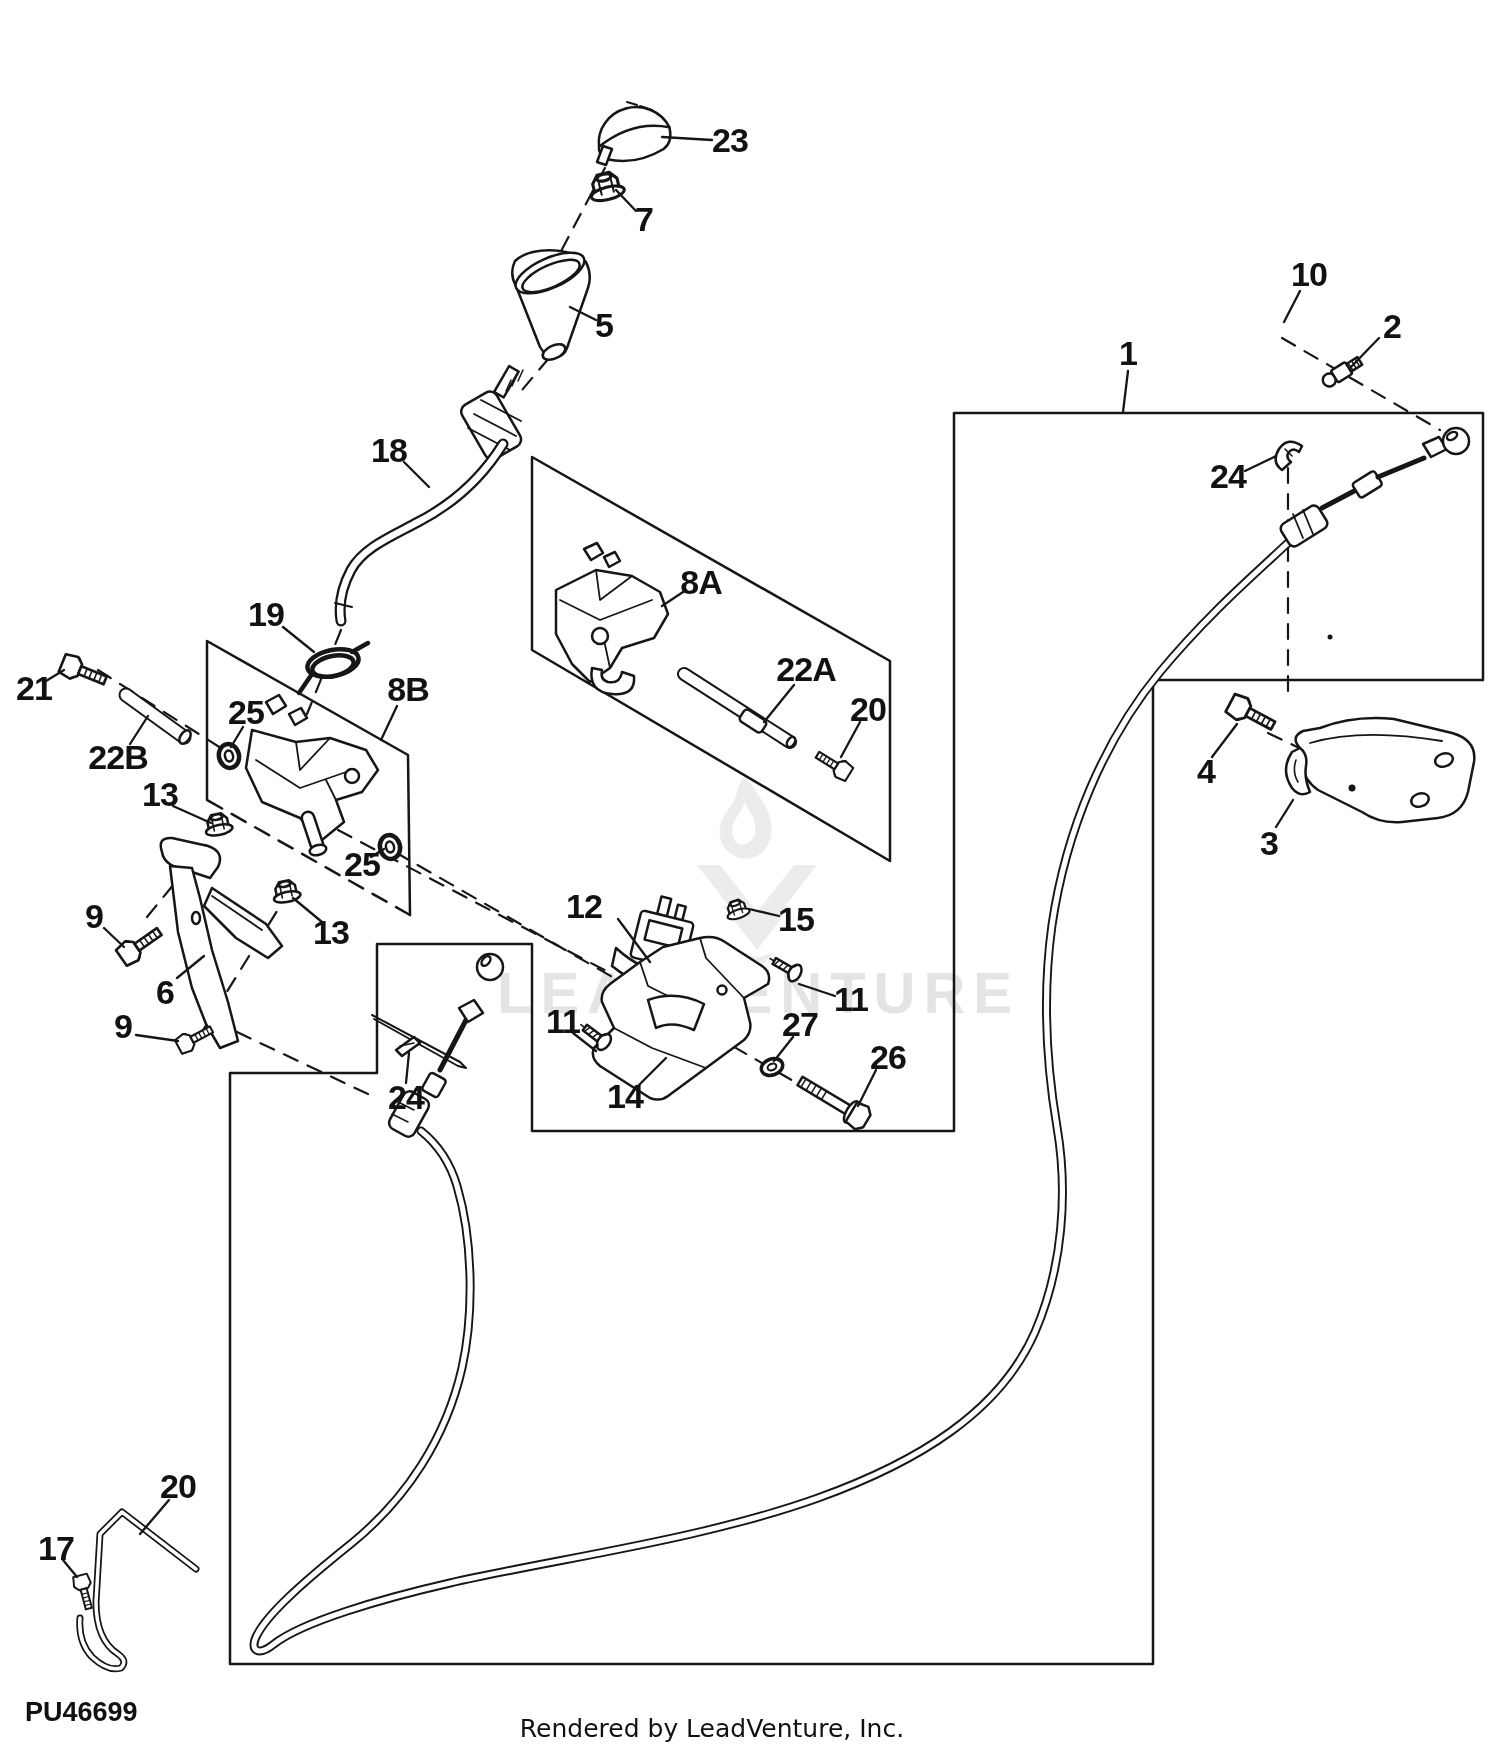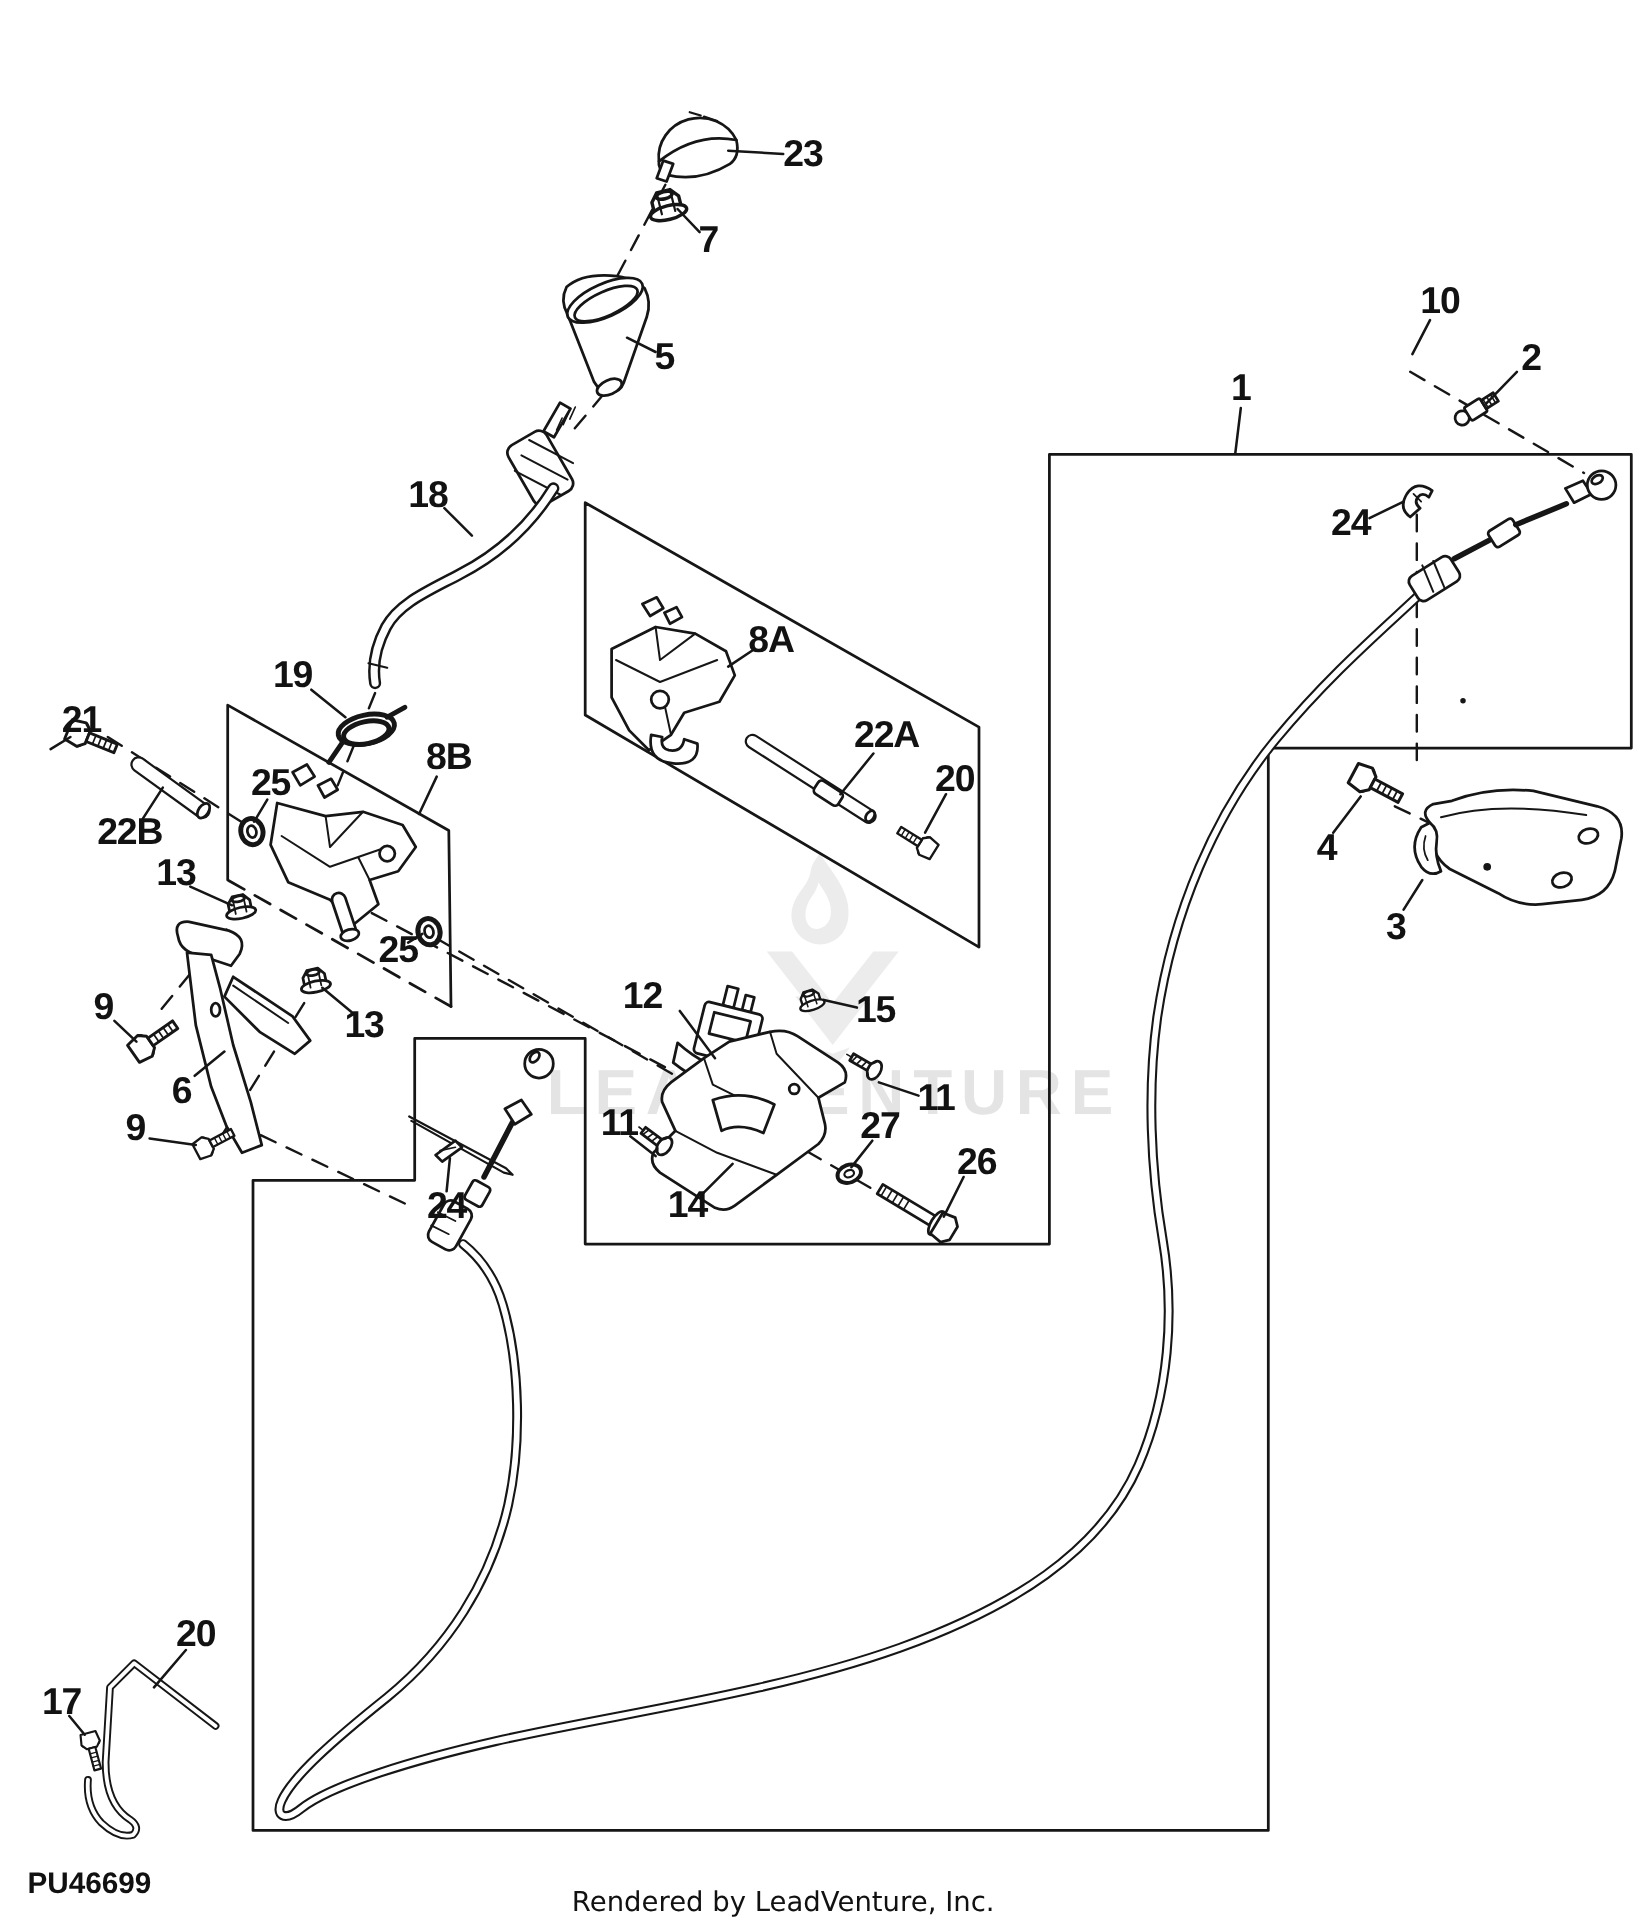--- a/index.html
+++ b/index.html
@@ -256,21 +256,21 @@
     </g>
   </g>
 </svg>
 
 <div id="callout-layer">
       <div class="callout" style="left: 730px; top: 140px;">23</div>
       <div class="callout" style="left: 644px; top: 219px;">7</div>
       <div class="callout" style="left: 604px; top: 325px;">5</div>
       <div class="callout" style="left: 389px; top: 450px;">18</div>
       <div class="callout" style="left: 266px; top: 614px;">19</div>
-      <div class="callout" style="left: 34px; top: 655px; margin-left: 40px;">21</div>
+      <div class="callout" style="left: 34px; top: 688px;">21</div>
       <div class="callout" style="left: 118px; top: 757px;">22B</div>
       <div class="callout" style="left: 246px; top: 712px;">25</div>
       <div class="callout" style="left: 408px; top: 689px;">8B</div>
       <div class="callout" style="left: 362px; top: 864px;">25</div>
       <div class="callout" style="left: 160px; top: 794px;">13</div>
       <div class="callout" style="left: 331px; top: 932px;">13</div>
       <div class="callout" style="left: 94px; top: 916px;">9</div>
       <div class="callout" style="left: 165px; top: 992px;">6</div>
       <div class="callout" style="left: 123px; top: 1026px;">9</div>
       <div class="callout" style="left: 701px; top: 582px;">8A</div>

